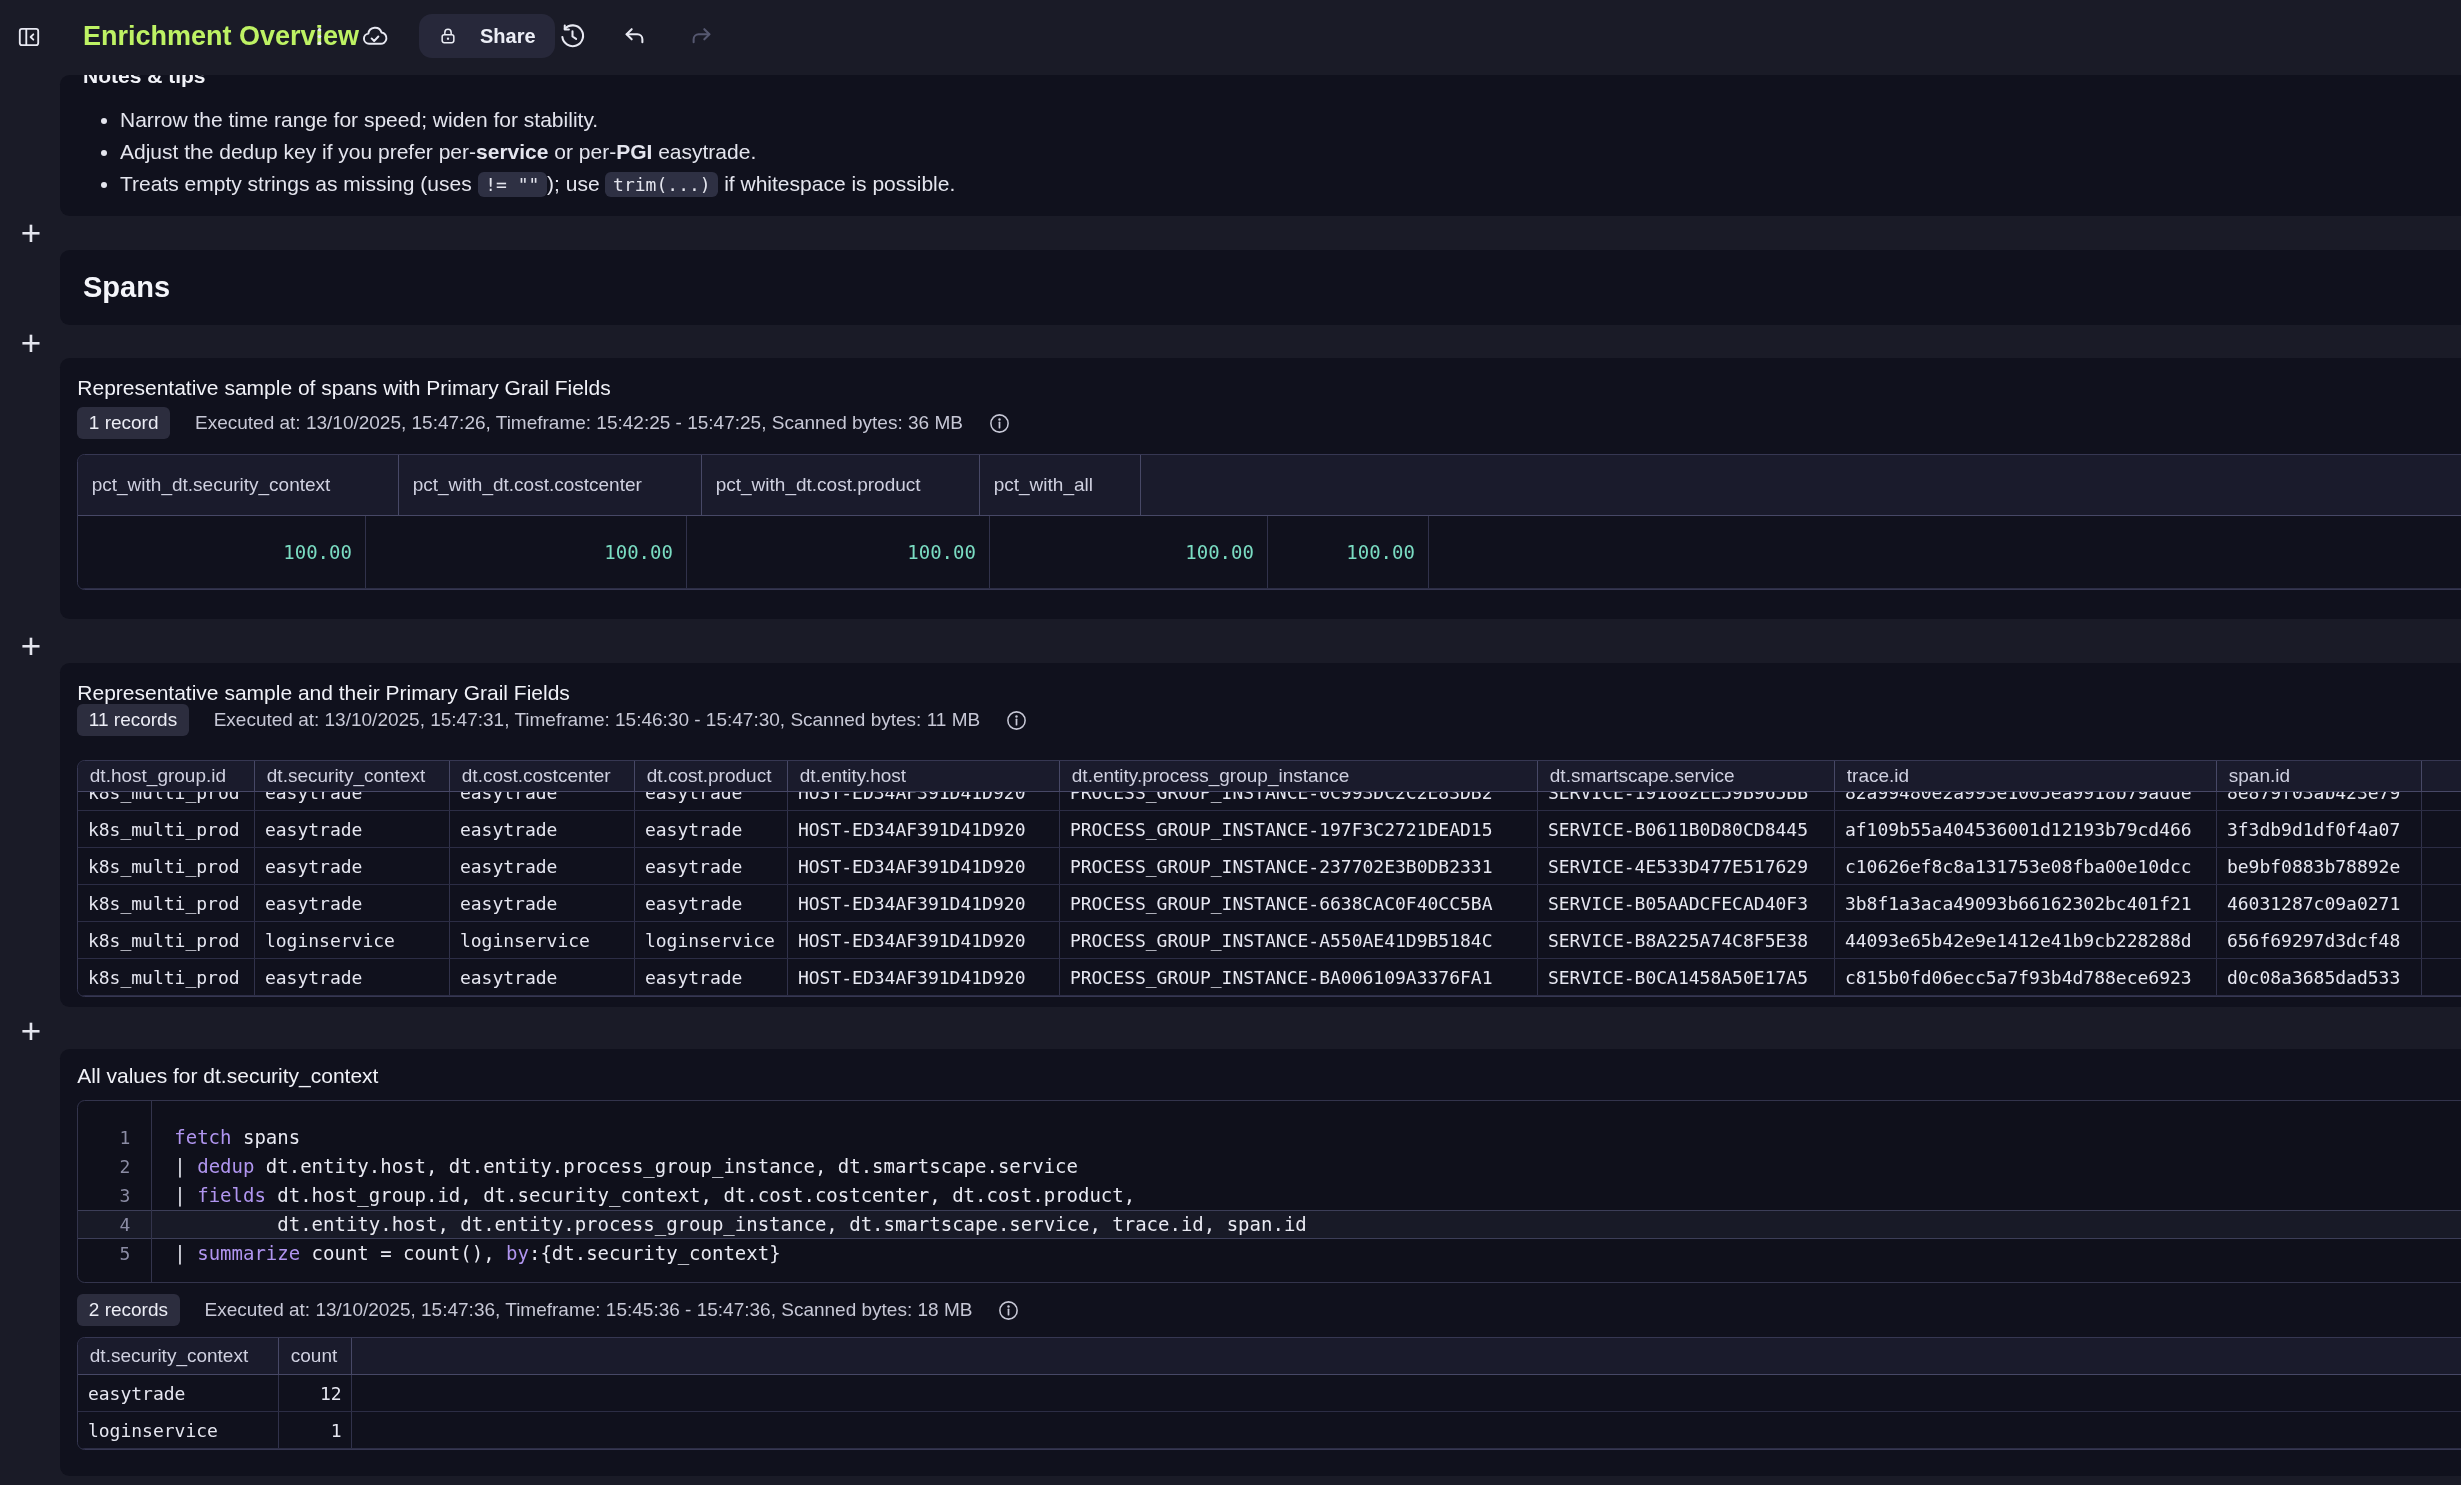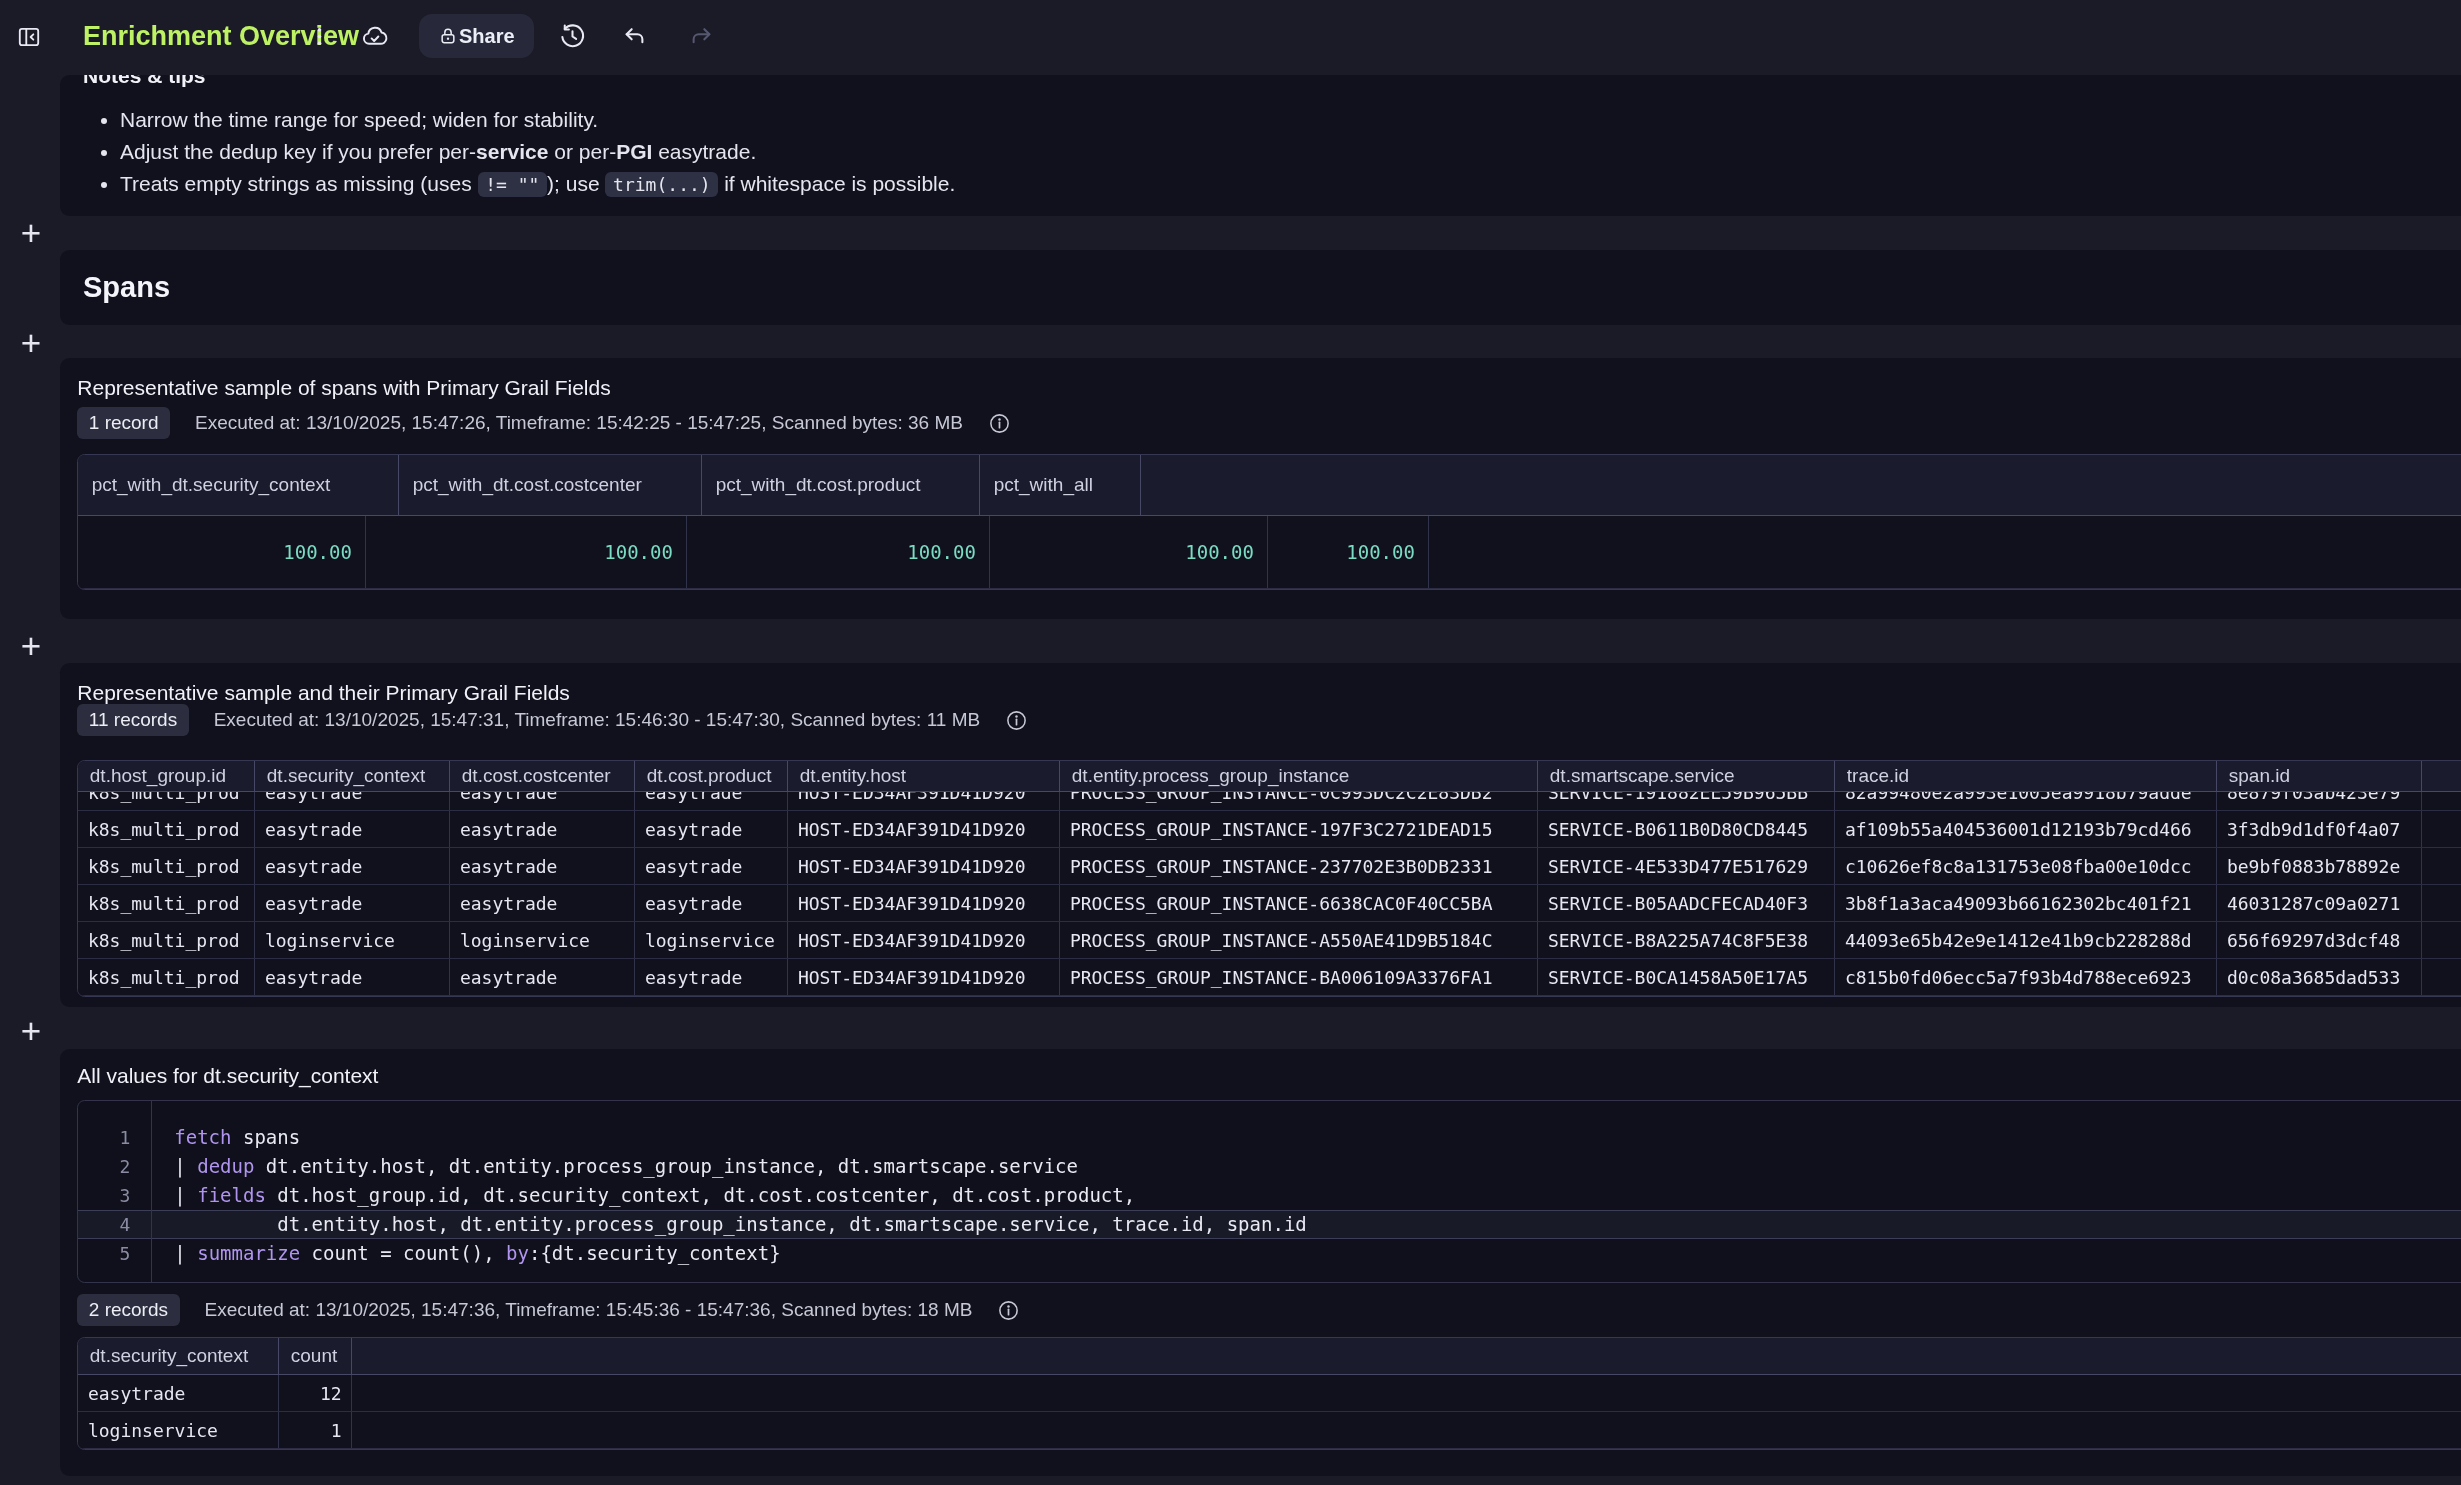--- a/index.html
+++ b/index.html
@@ -27,21 +27,21 @@
     color:var(--txt);
   }
   .viewport{position:relative;width:2461px;height:1485px;overflow:hidden;}
 
   
   .toolbar{position:absolute;top:0;left:0;width:2461px;height:73px;}
   .tbtn{position:absolute;top:23px;width:27px;height:27px;display:flex;align-items:center;justify-content:center;color:#e8e9f2;cursor:pointer;background:none;border:none;padding:0;}
   .tbtn svg{display:block;}
   .tbtn.disabled{color:#565870;}
   .doc-title{position:absolute;left:83px;top:23px;font-size:27px;font-weight:600;color:#bef264;line-height:27px;}
-  .share-btn{position:absolute;left:419px;top:14.4px;height:44px;padding:12px 19px;display:flex;align-items:center;gap:1px;background:#27283a;border:none;border-radius:13px;color:#eceef6;font-family:"Liberation Sans",sans-serif;font-size:20px;font-weight:600;cursor:pointer;}
+  .share-btn{position:absolute;left:419px;top:14.4px;height:44px;padding:12px 19px;display:flex;align-items:center;gap:22px;background:#27283a;border:none;border-radius:13px;color:#eceef6;font-family:"Liberation Sans",sans-serif;font-size:20px;font-weight:600;cursor:pointer;}
 
   
   .plus-btn{position:absolute;left:13.4px;width:35px;height:35px;display:flex;align-items:center;justify-content:center;background:none;border:none;color:#e4e5ee;font-size:35px;font-weight:300;line-height:35px;cursor:pointer;padding:0;font-family:"Liberation Sans",sans-serif;}
 
   
   .card{position:absolute;left:60px;width:2498px;background:var(--card);border-radius:9.6px;overflow:hidden;}
   #notes-card{top:75px;height:141px;padding:0 23px;}
   #spans-card{top:250px;height:75px;display:flex;align-items:center;}
   #s1-card{top:358px;height:261px;}
   #s2-card{top:663px;height:344px;}

